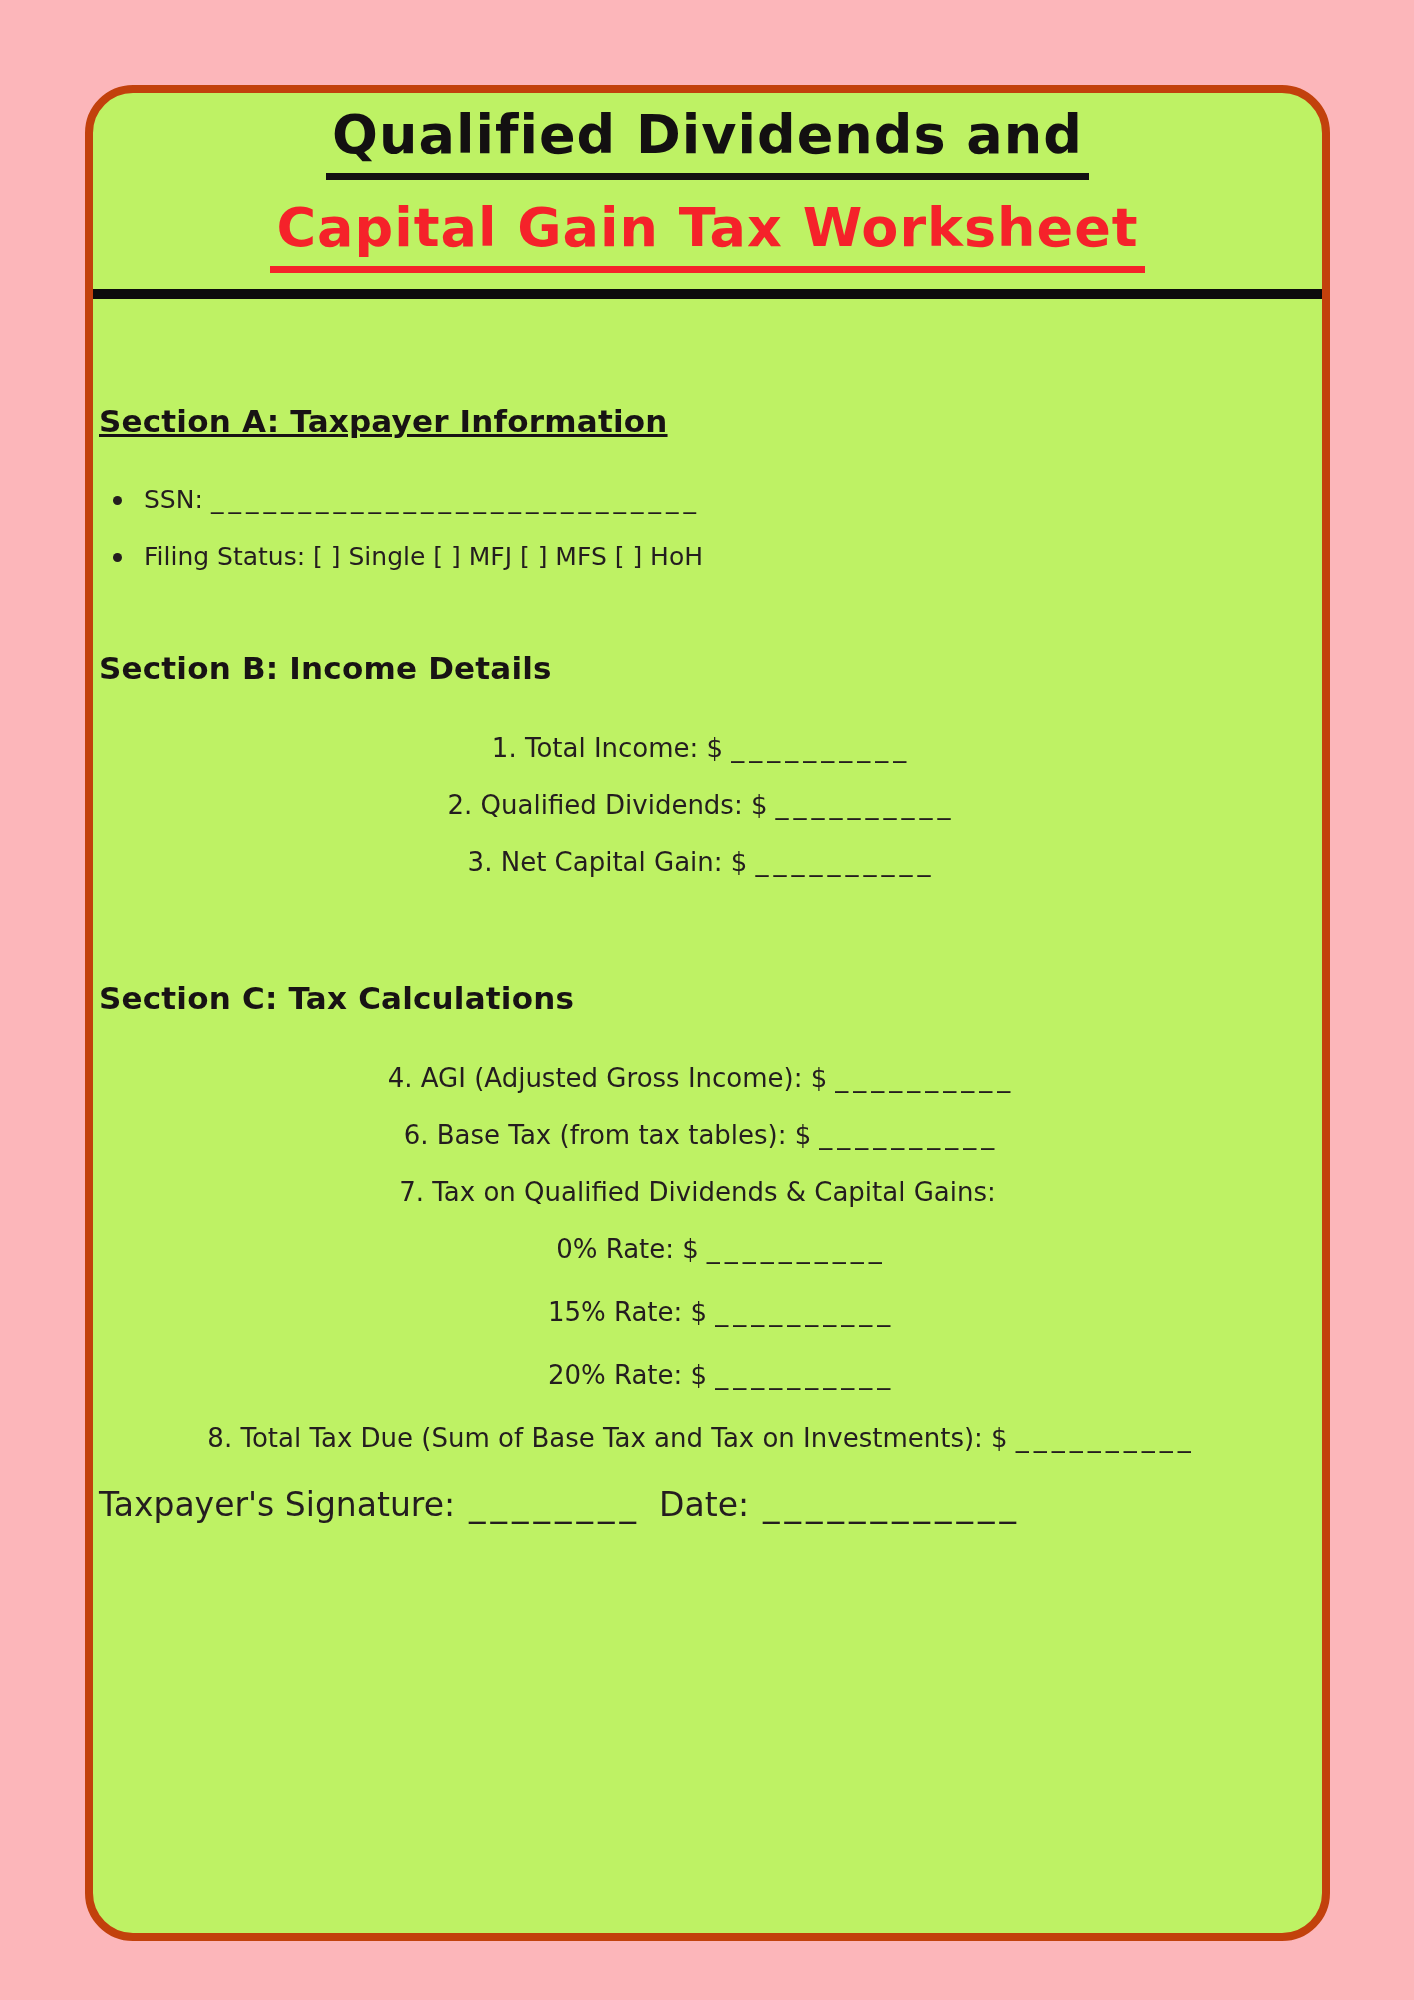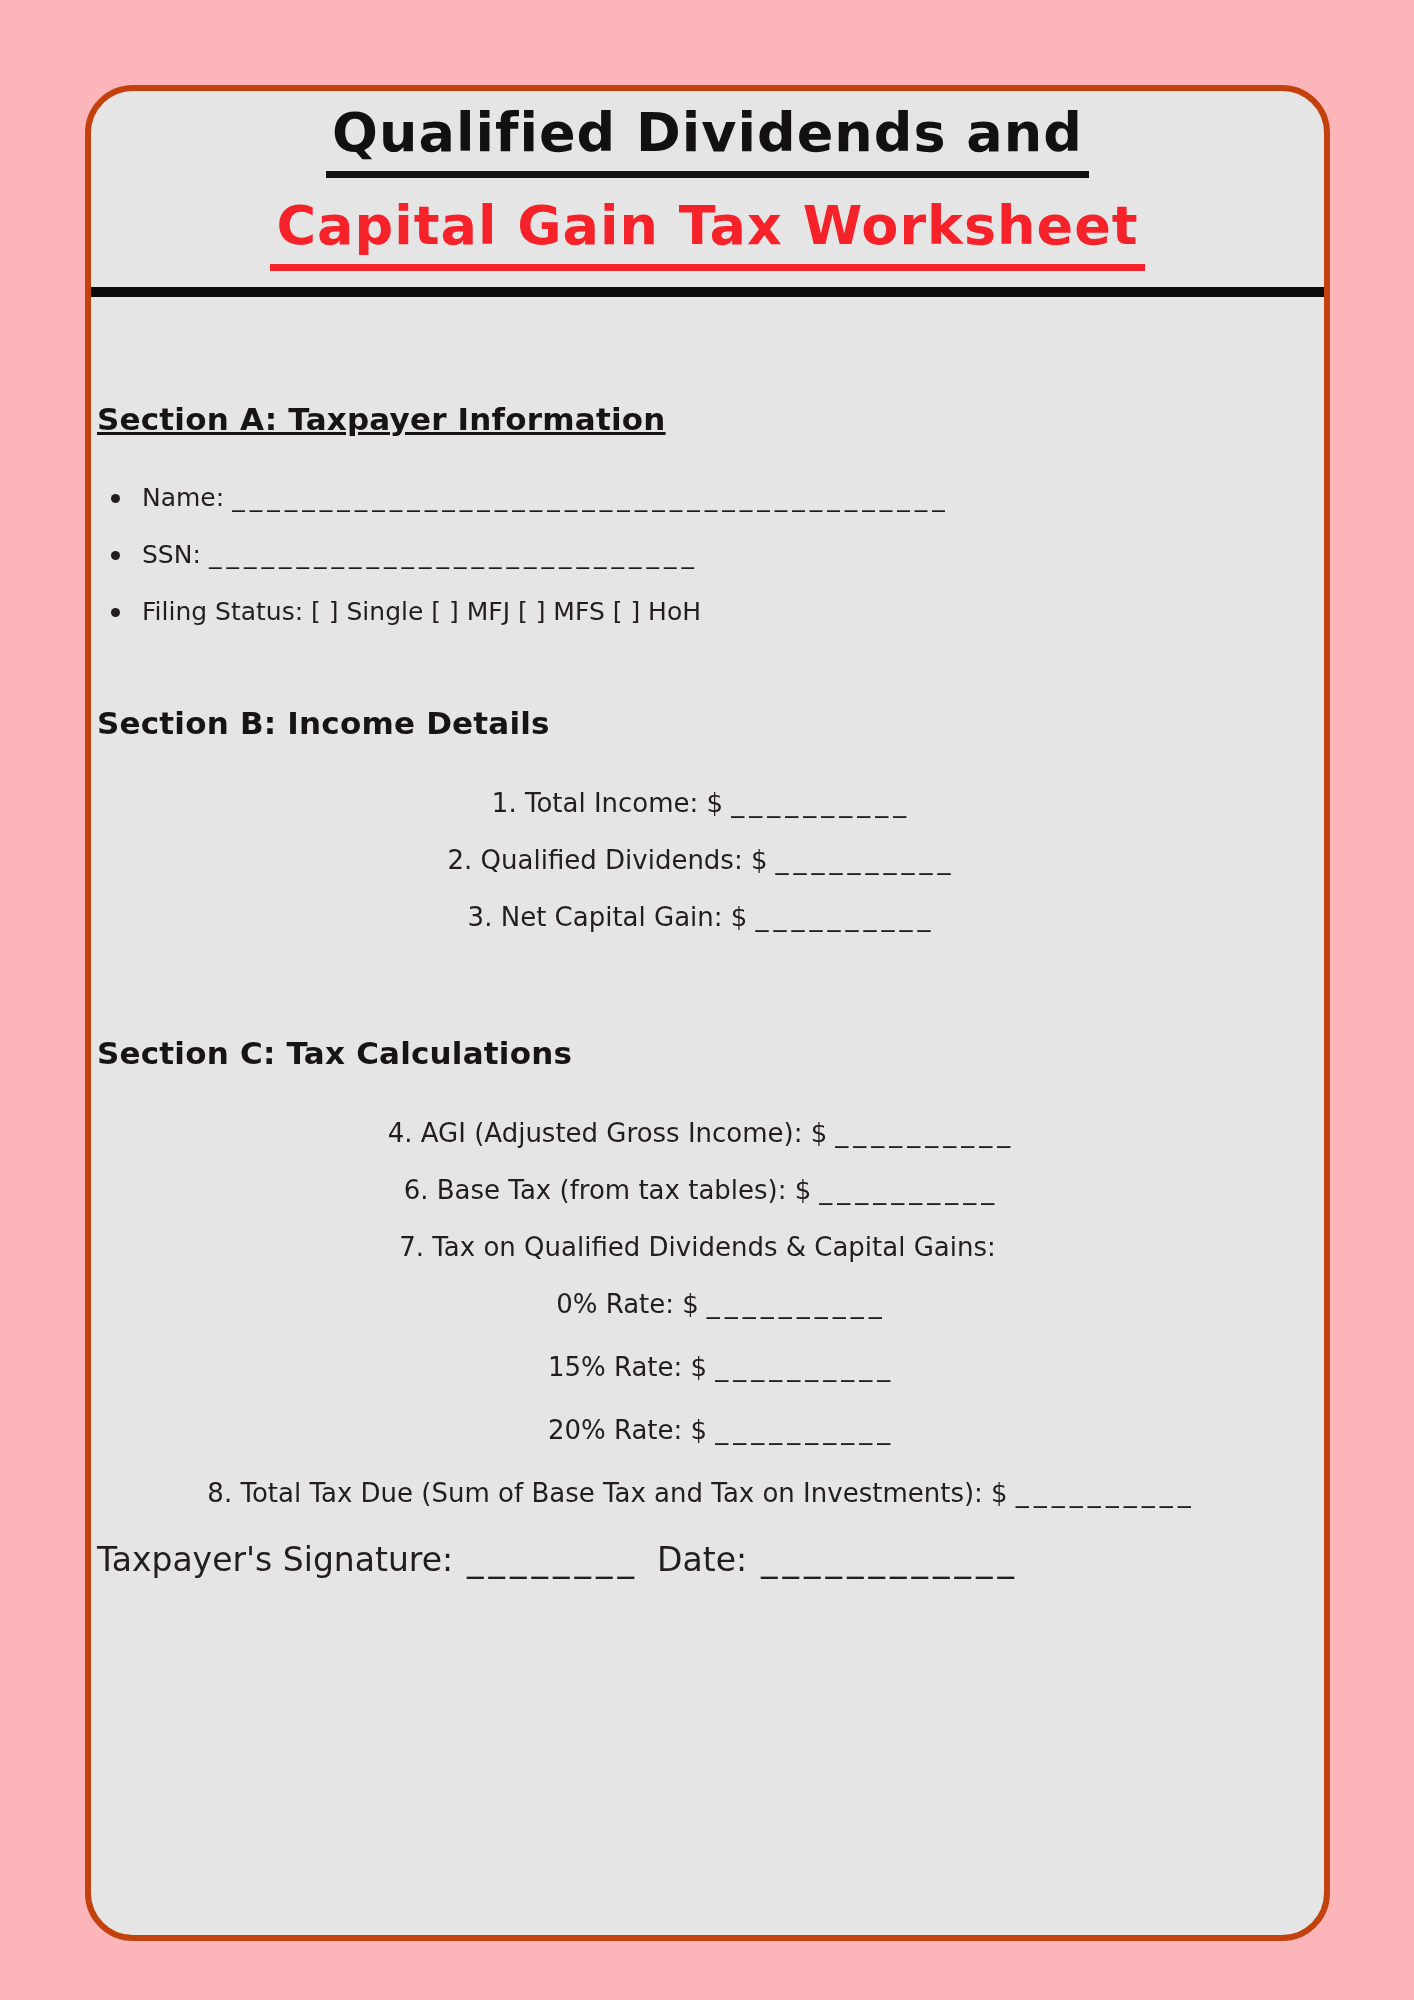--- a/index.html
+++ b/index.html
@@ -8,22 +8,22 @@
     background: #FCB6BA;
     font-family: "DejaVu Sans", sans-serif;
     color: #241D1F;
     position: relative;
     overflow: hidden;
   }
   .card {
     position: absolute;
     left: 85px; top: 85px;
     width: 1245px; height: 1856px;
-    background: #e5e5e5;
-    border: 6px solid #c2410c;
+    background: #bef264;
+    border: 8px solid #c2410c;
     border-radius: 48px;
     overflow: hidden;
   }
   .card-header {
     text-align: center;
     padding: 8px 0 16px 0;
     border-bottom: 10px solid #0D0B0C;
   }
   .title-line {
     display: inline-block;
@@ -112,25 +112,20 @@
     </div>
   </div>
 
   <div class="card-body">
 
     <div class="section-heading" id="heading-a">Section A: Taxpayer Information</div>
 
     <ul class="bullet-list">
       <li>
         <span class="dot"></span>
-        <span class="label">Name:</span>
-        <span class="blank">_________________________________________</span>
-      </li>
-      <li>
-        <span class="dot"></span>
         <span class="label">SSN:</span>
         <span class="blank">____________________________</span>
       </li>
       <li>
         <span class="dot"></span>
         <span class="label">Filing Status: [ ] Single [ ] MFJ [ ] MFS [ ] HoH</span>
       </li>
     </ul>
 
     <div class="section-heading" id="heading-b">Section B: Income Details</div>

